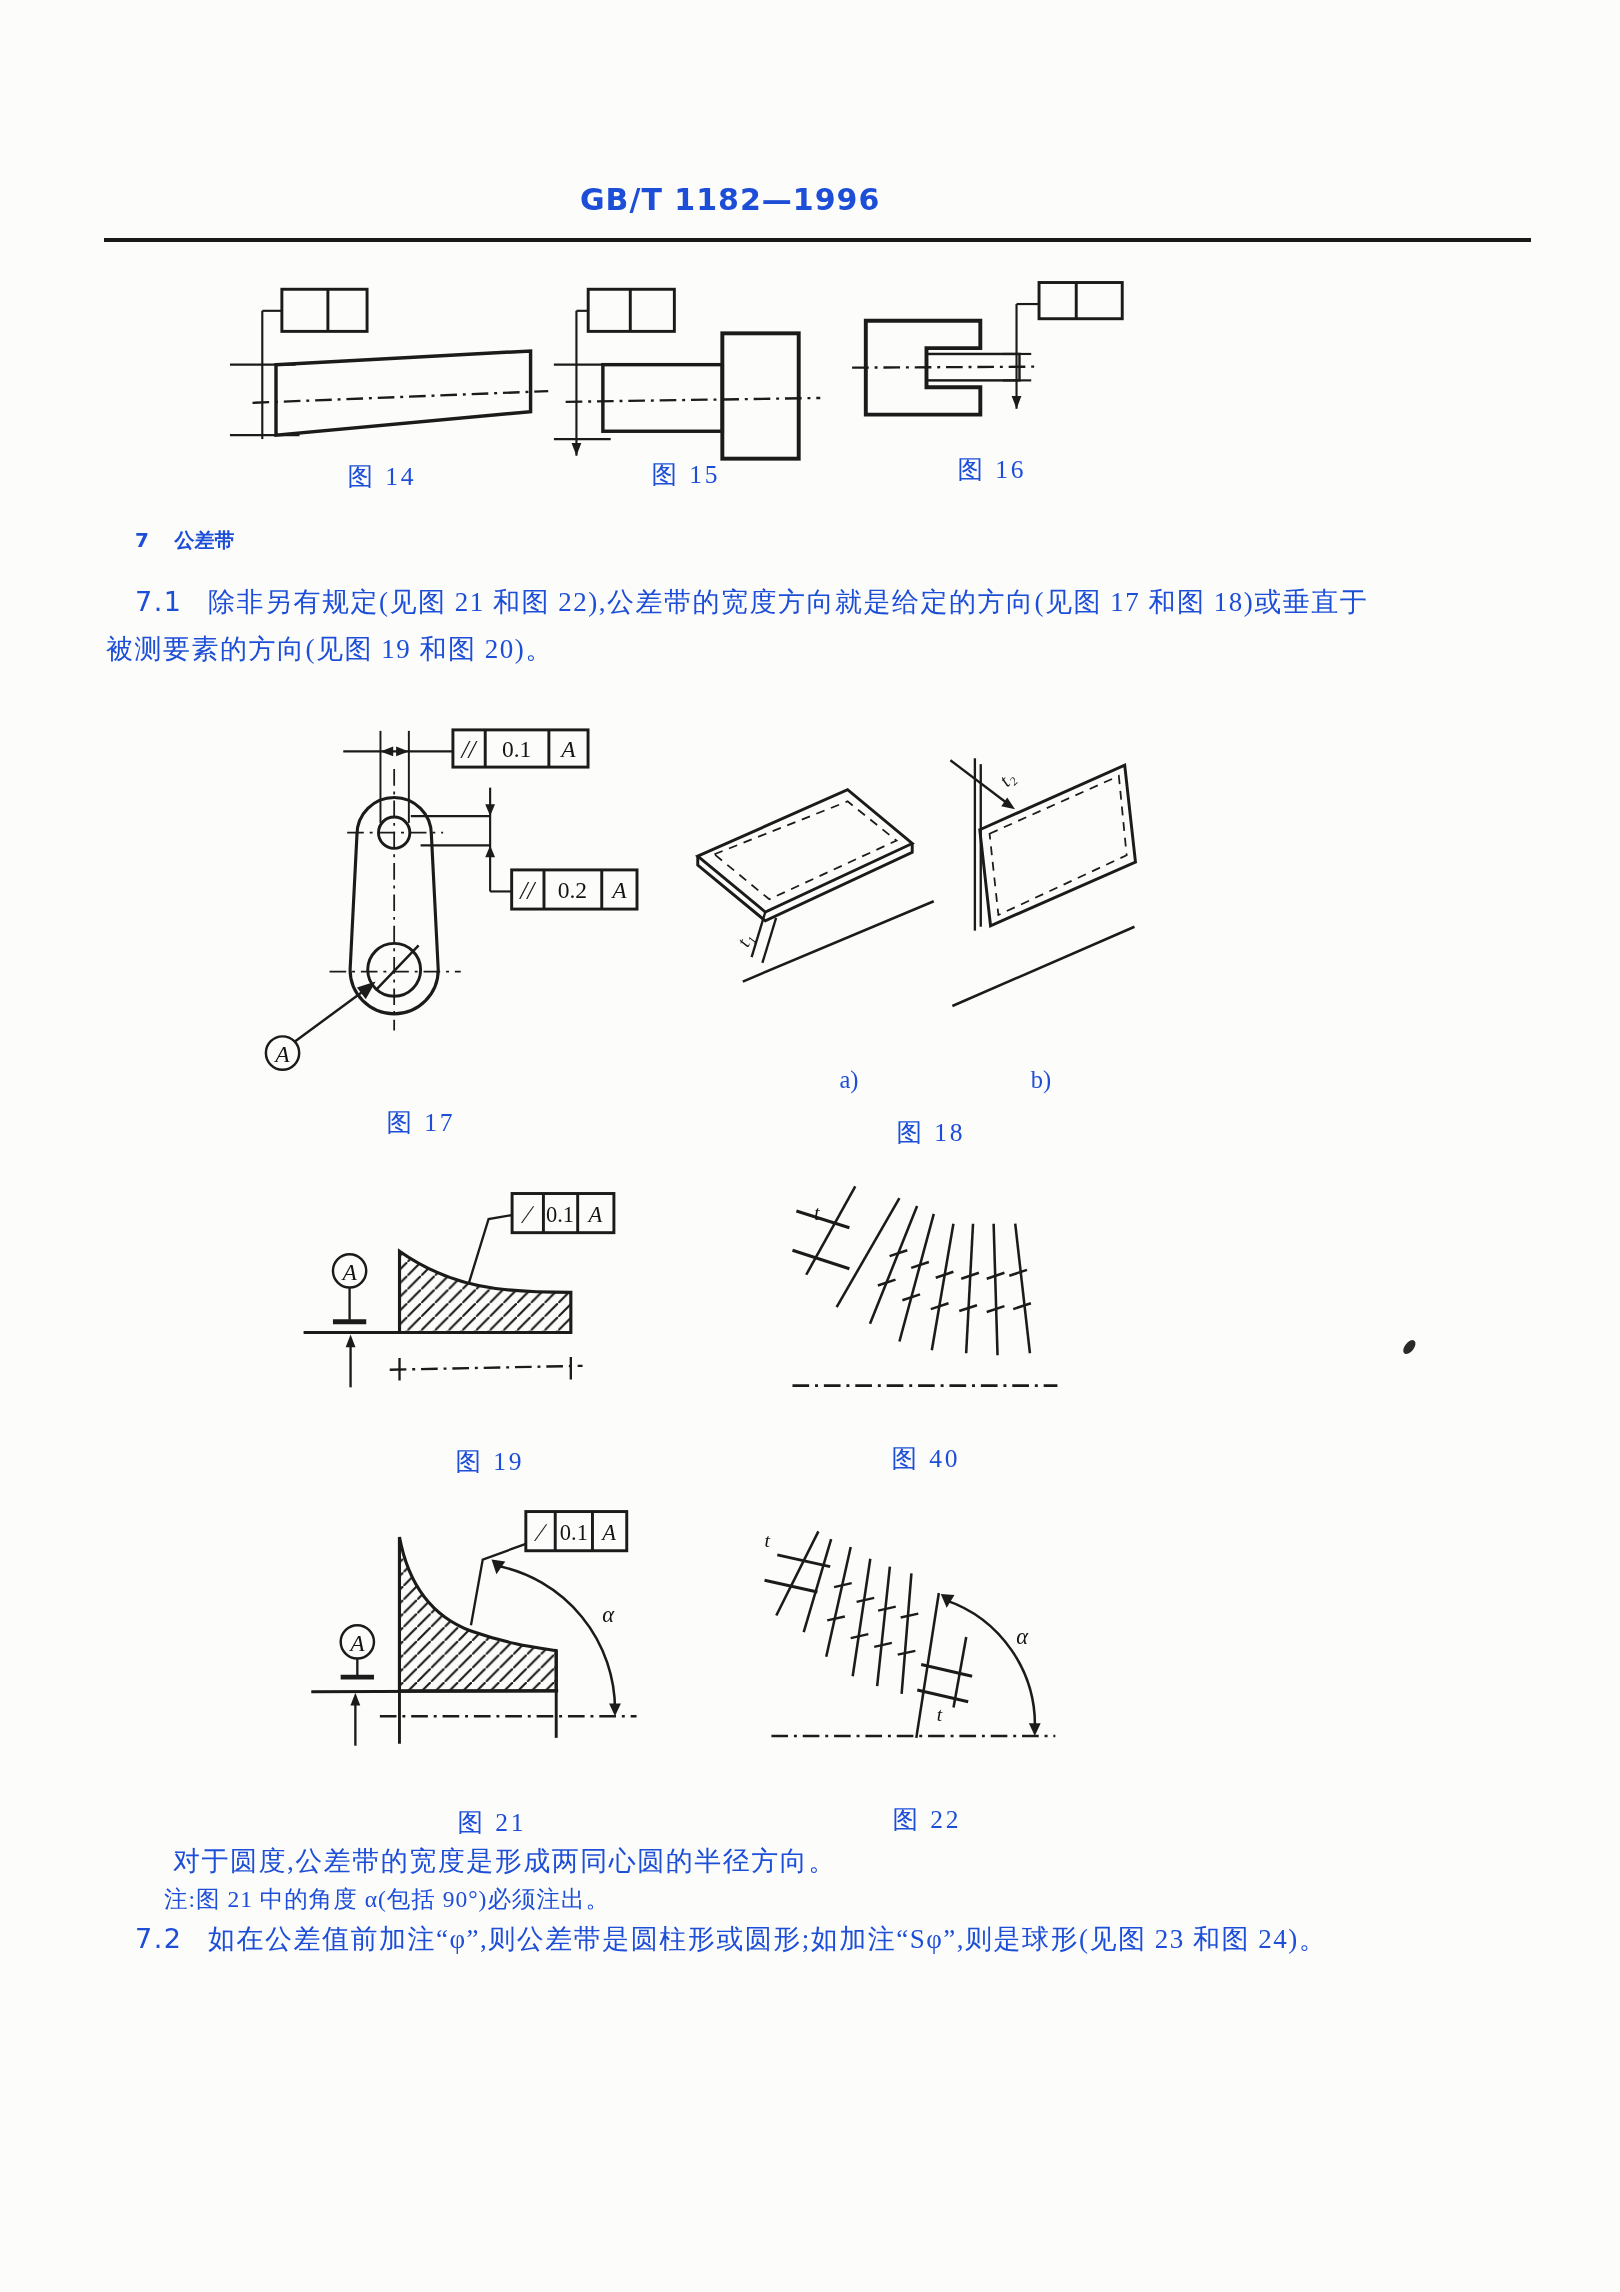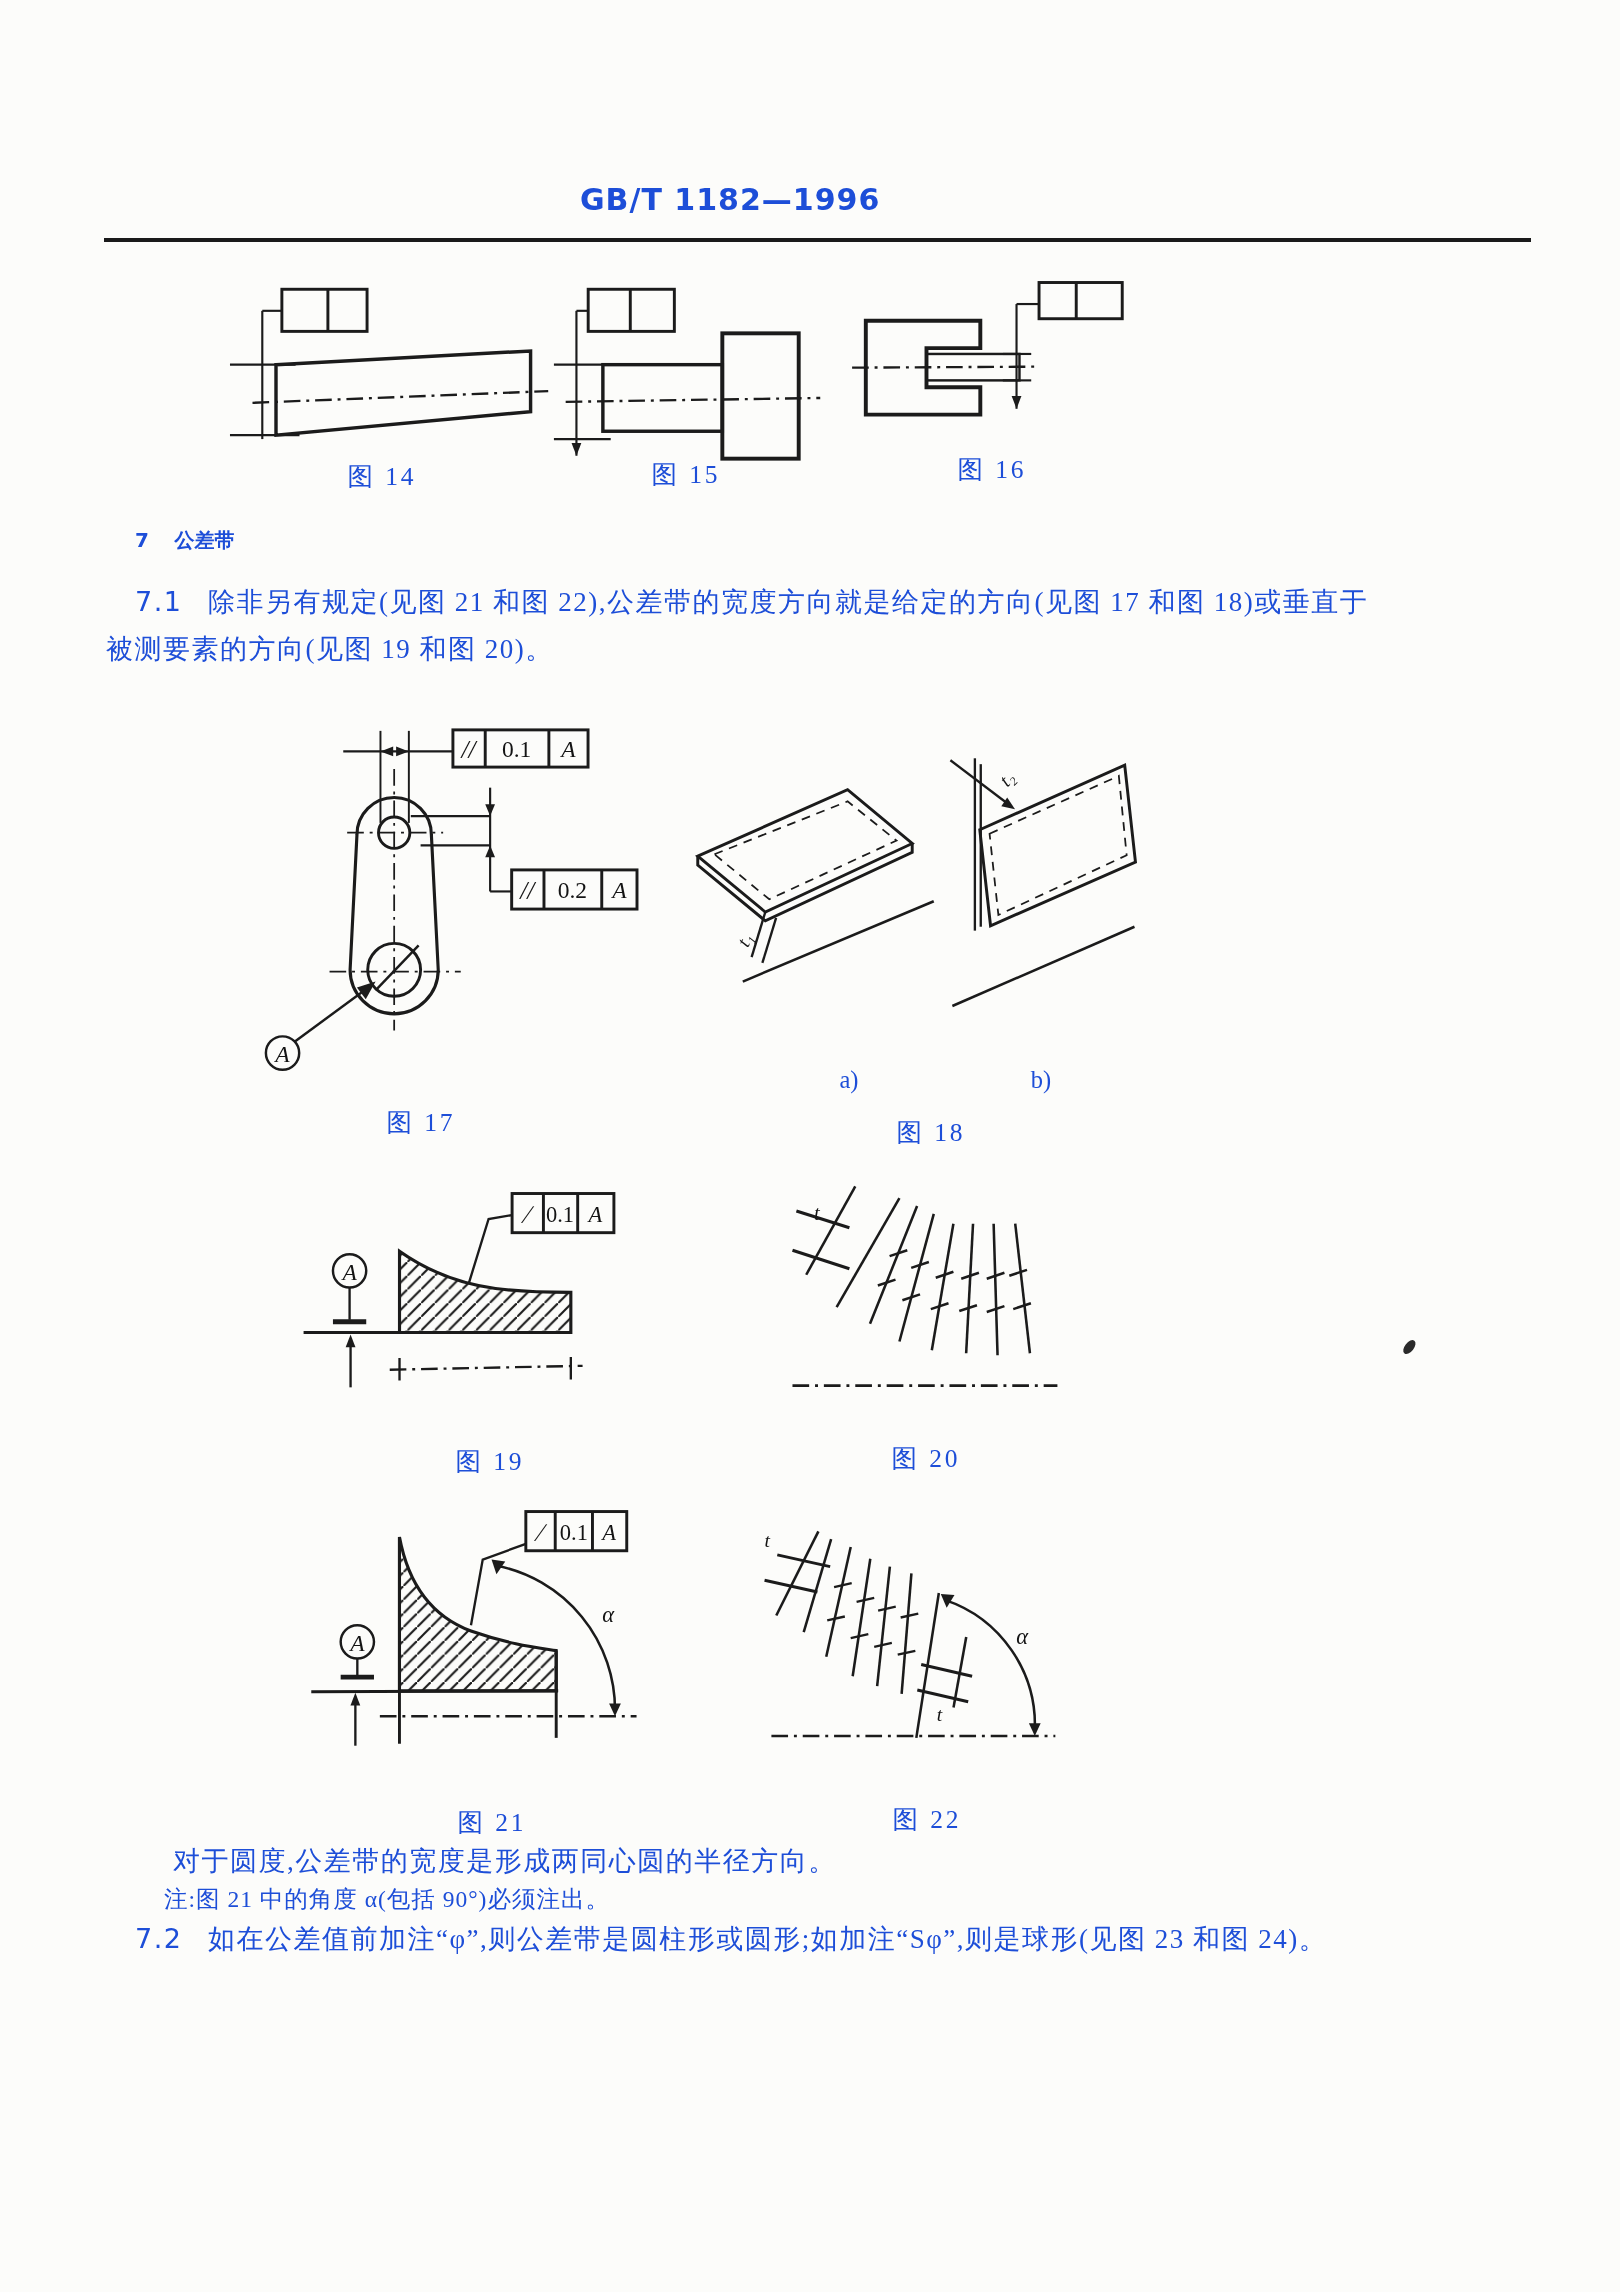--- a/index.html
+++ b/index.html
@@ -213,21 +213,21 @@
       <line x1="198" y1="157" x2="216" y2="151"></line>
         <line x1="200" y1="124" x2="218" y2="118"></line>
       <line x1="226" y1="158" x2="244" y2="152"></line>
         <line x1="226" y1="124" x2="244" y2="118"></line>
       <line x1="253" y1="155" x2="271" y2="149"></line>
         <line x1="249" y1="121" x2="267" y2="115"></line>
     </g>
     <text x="50" y="64" font-size="21" class="it">t</text>
     <line class="cl" x1="28" y1="233" x2="298" y2="233" stroke-width="2.6"></line>
   </svg>
-  <div class="cap" style="left:926px; top:1441px;">图 20</div>
+  <div class="cap" style="left:926px; top:1441px;">图 40</div>
 
   <svg style="left:225px; top:1490px;" width="441" height="338" viewBox="0 0 450 345">
     <defs>
       <pattern id="h21" patternUnits="userSpaceOnUse" width="14" height="14">
         <path d="M-3,17 L17,-3" stroke="#1b1b1b" stroke-width="2.2"></path>
       </pattern>
     </defs>
     <rect x="307" y="22" width="103" height="40" stroke-width="3"></rect>
     <line x1="337" y1="22" x2="337" y2="62" stroke-width="3"></line>
     <line x1="375" y1="22" x2="375" y2="62" stroke-width="3"></line>

